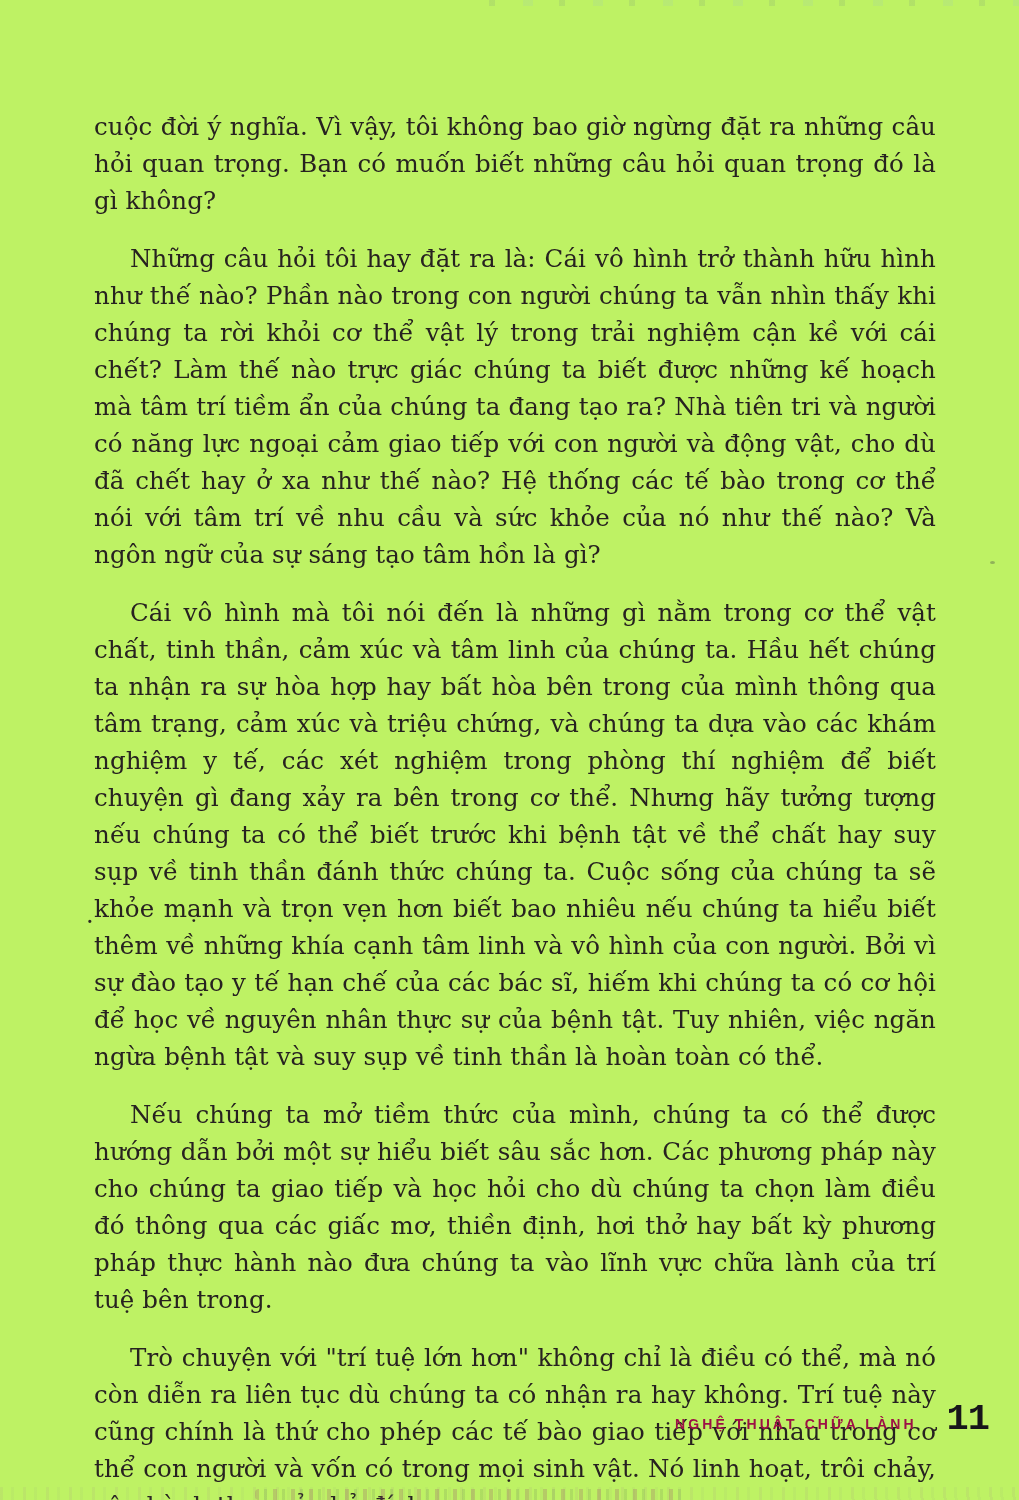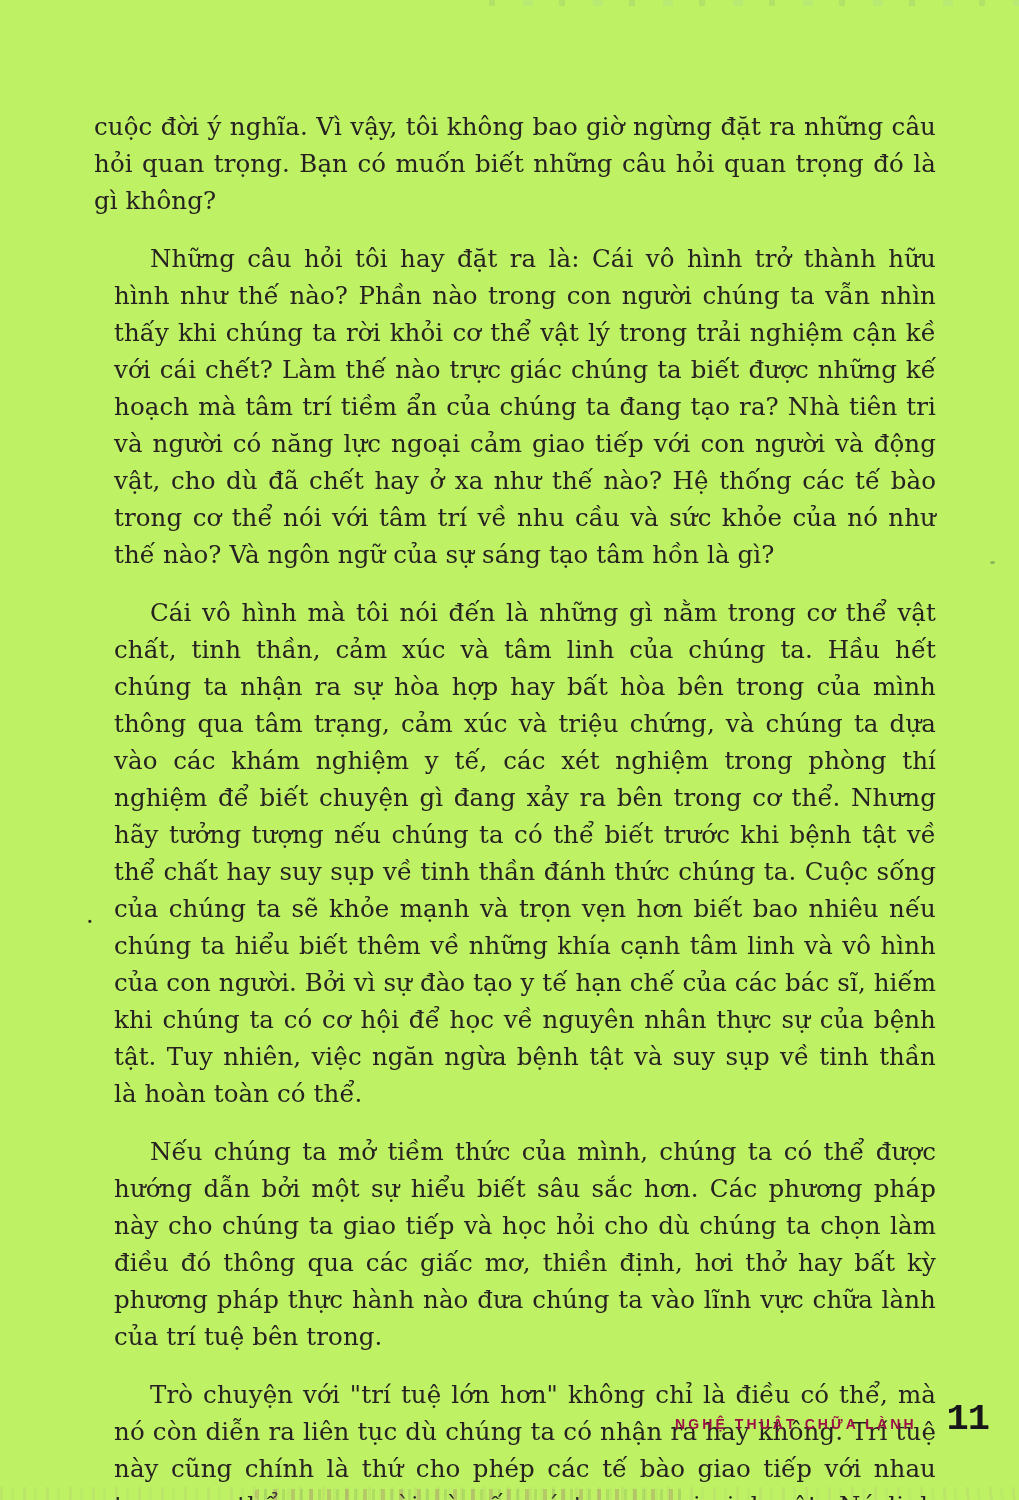--- a/index.html
+++ b/index.html
@@ -87,21 +87,20 @@
     font-size: 24.5px;
     line-height: 37px;
     text-align: justify;
     letter-spacing: 0.1px;
   }
   .text-block p {
     margin: 0 0 21px 0;
   }
   .text-block p.indent {
     text-indent: 36px;
-    margin-left: 20px;
   }
 
   
   .footer {
     position: absolute;
     right: 30px;
     top: 1398px;
     display: flex;
     align-items: baseline;
     gap: 30px;

